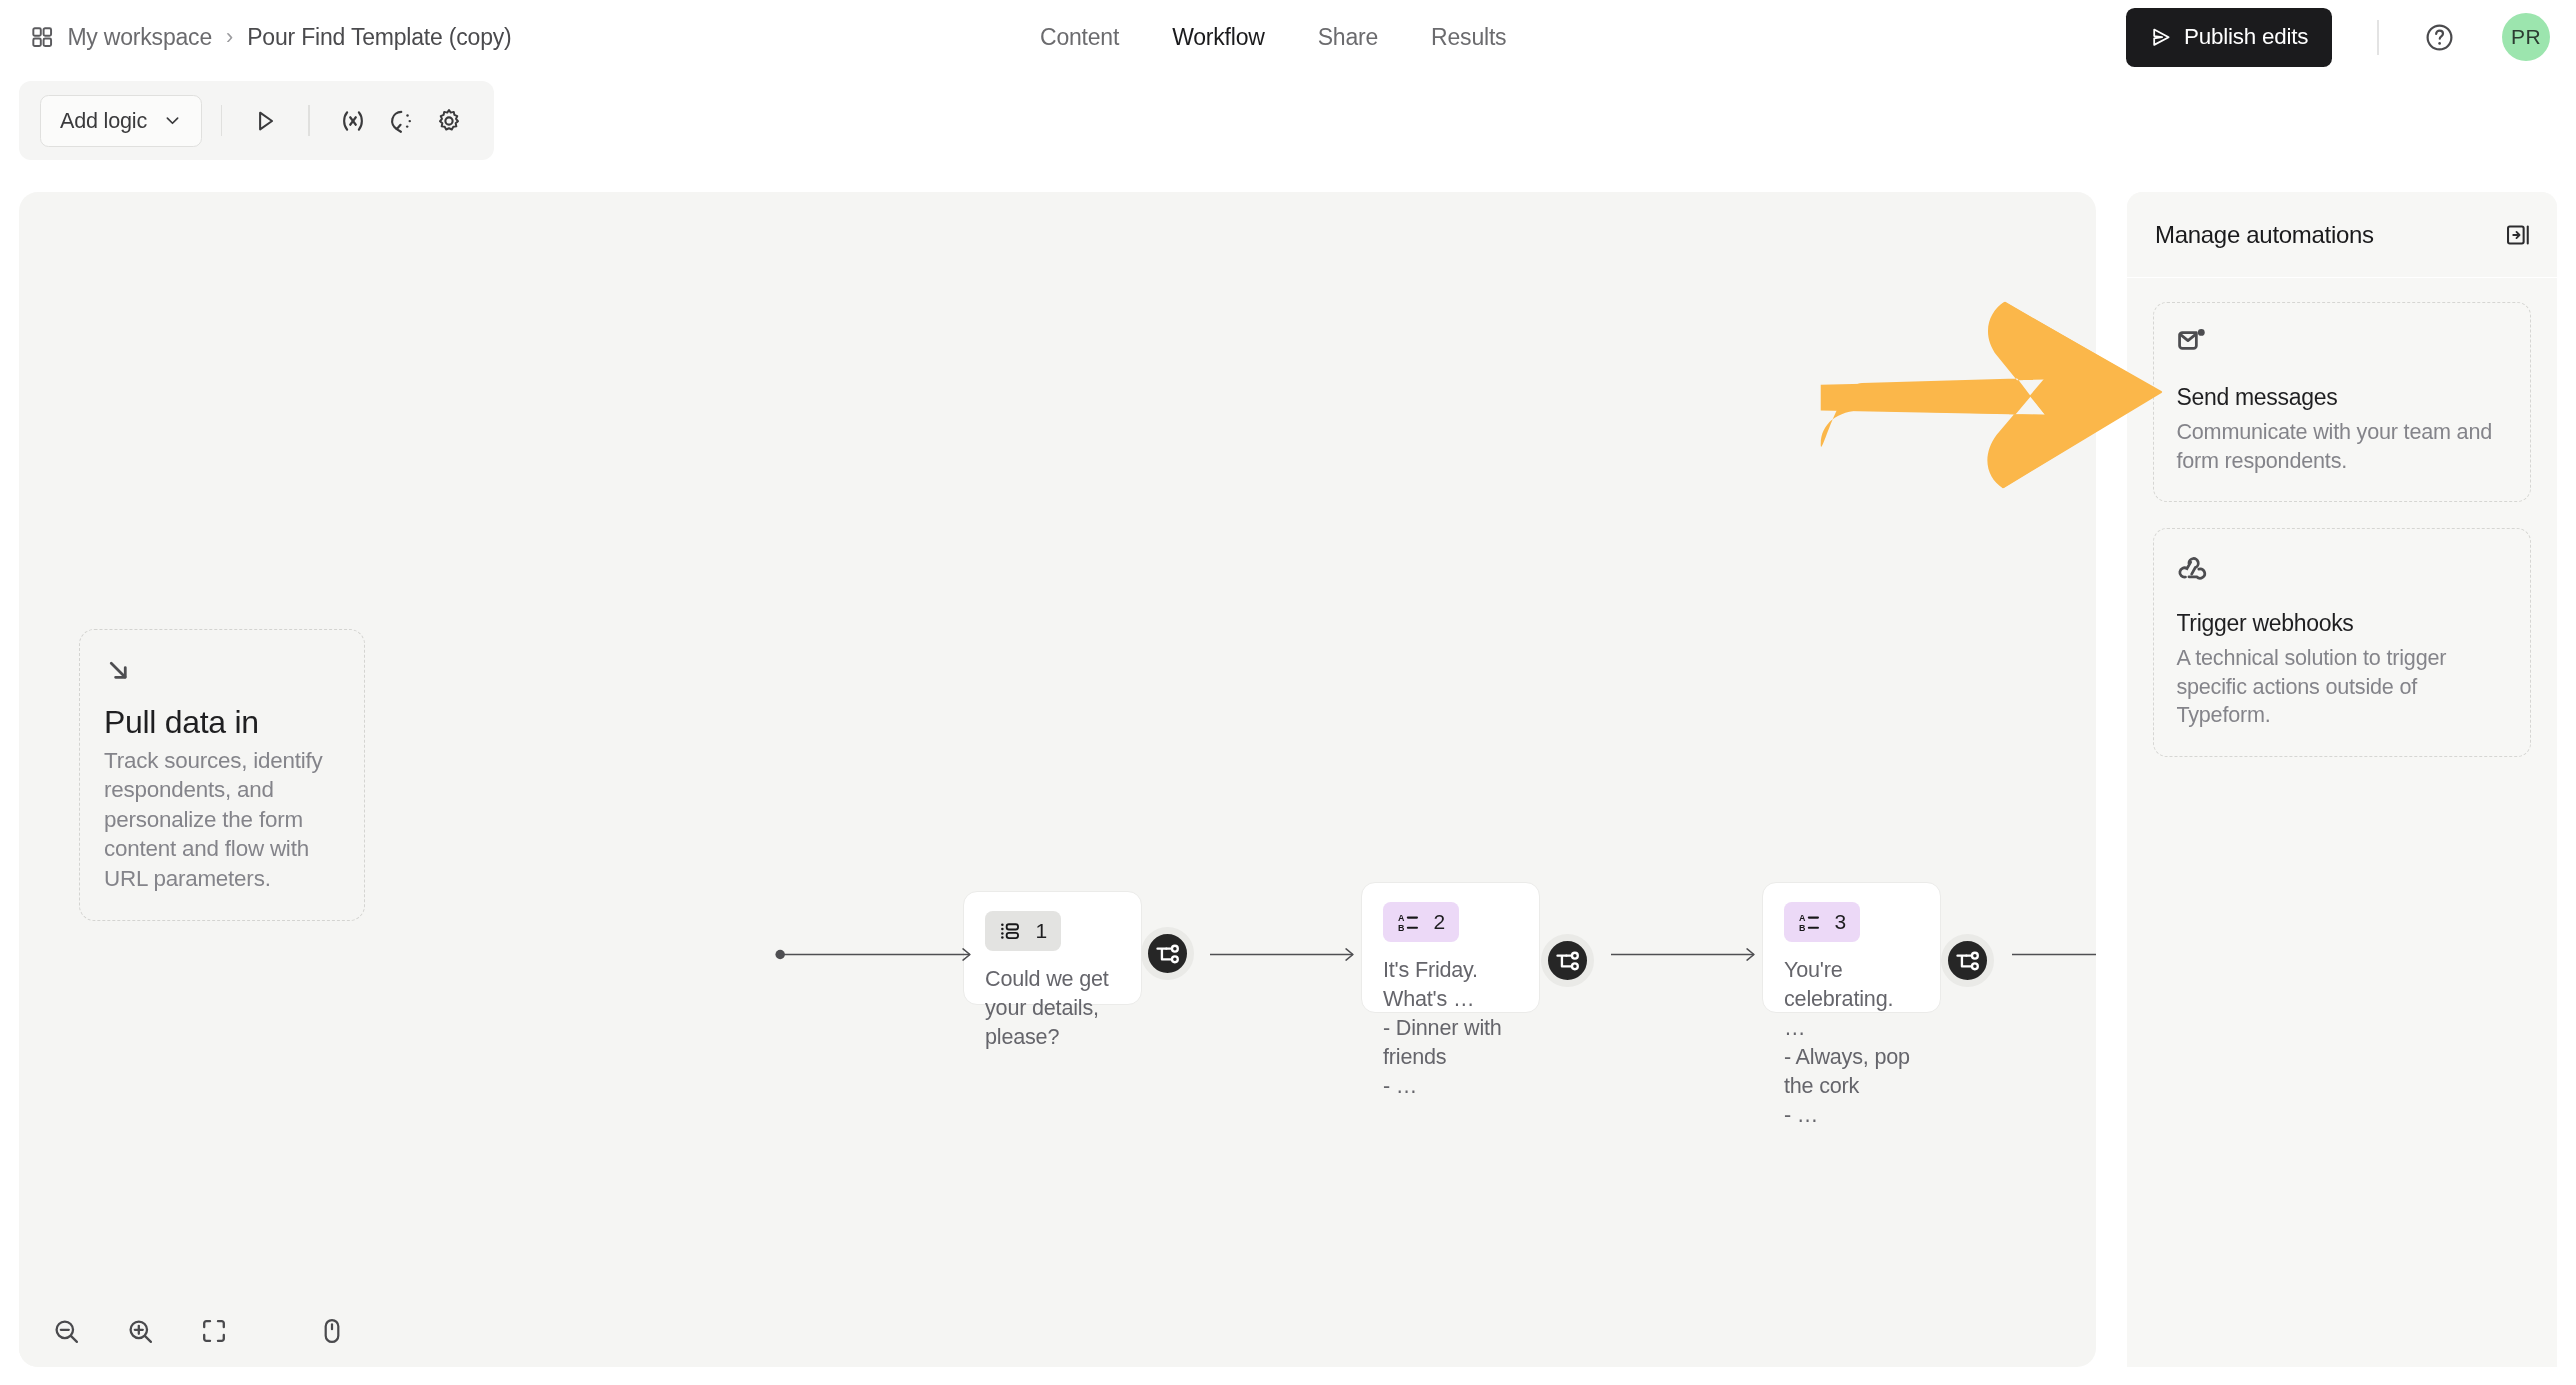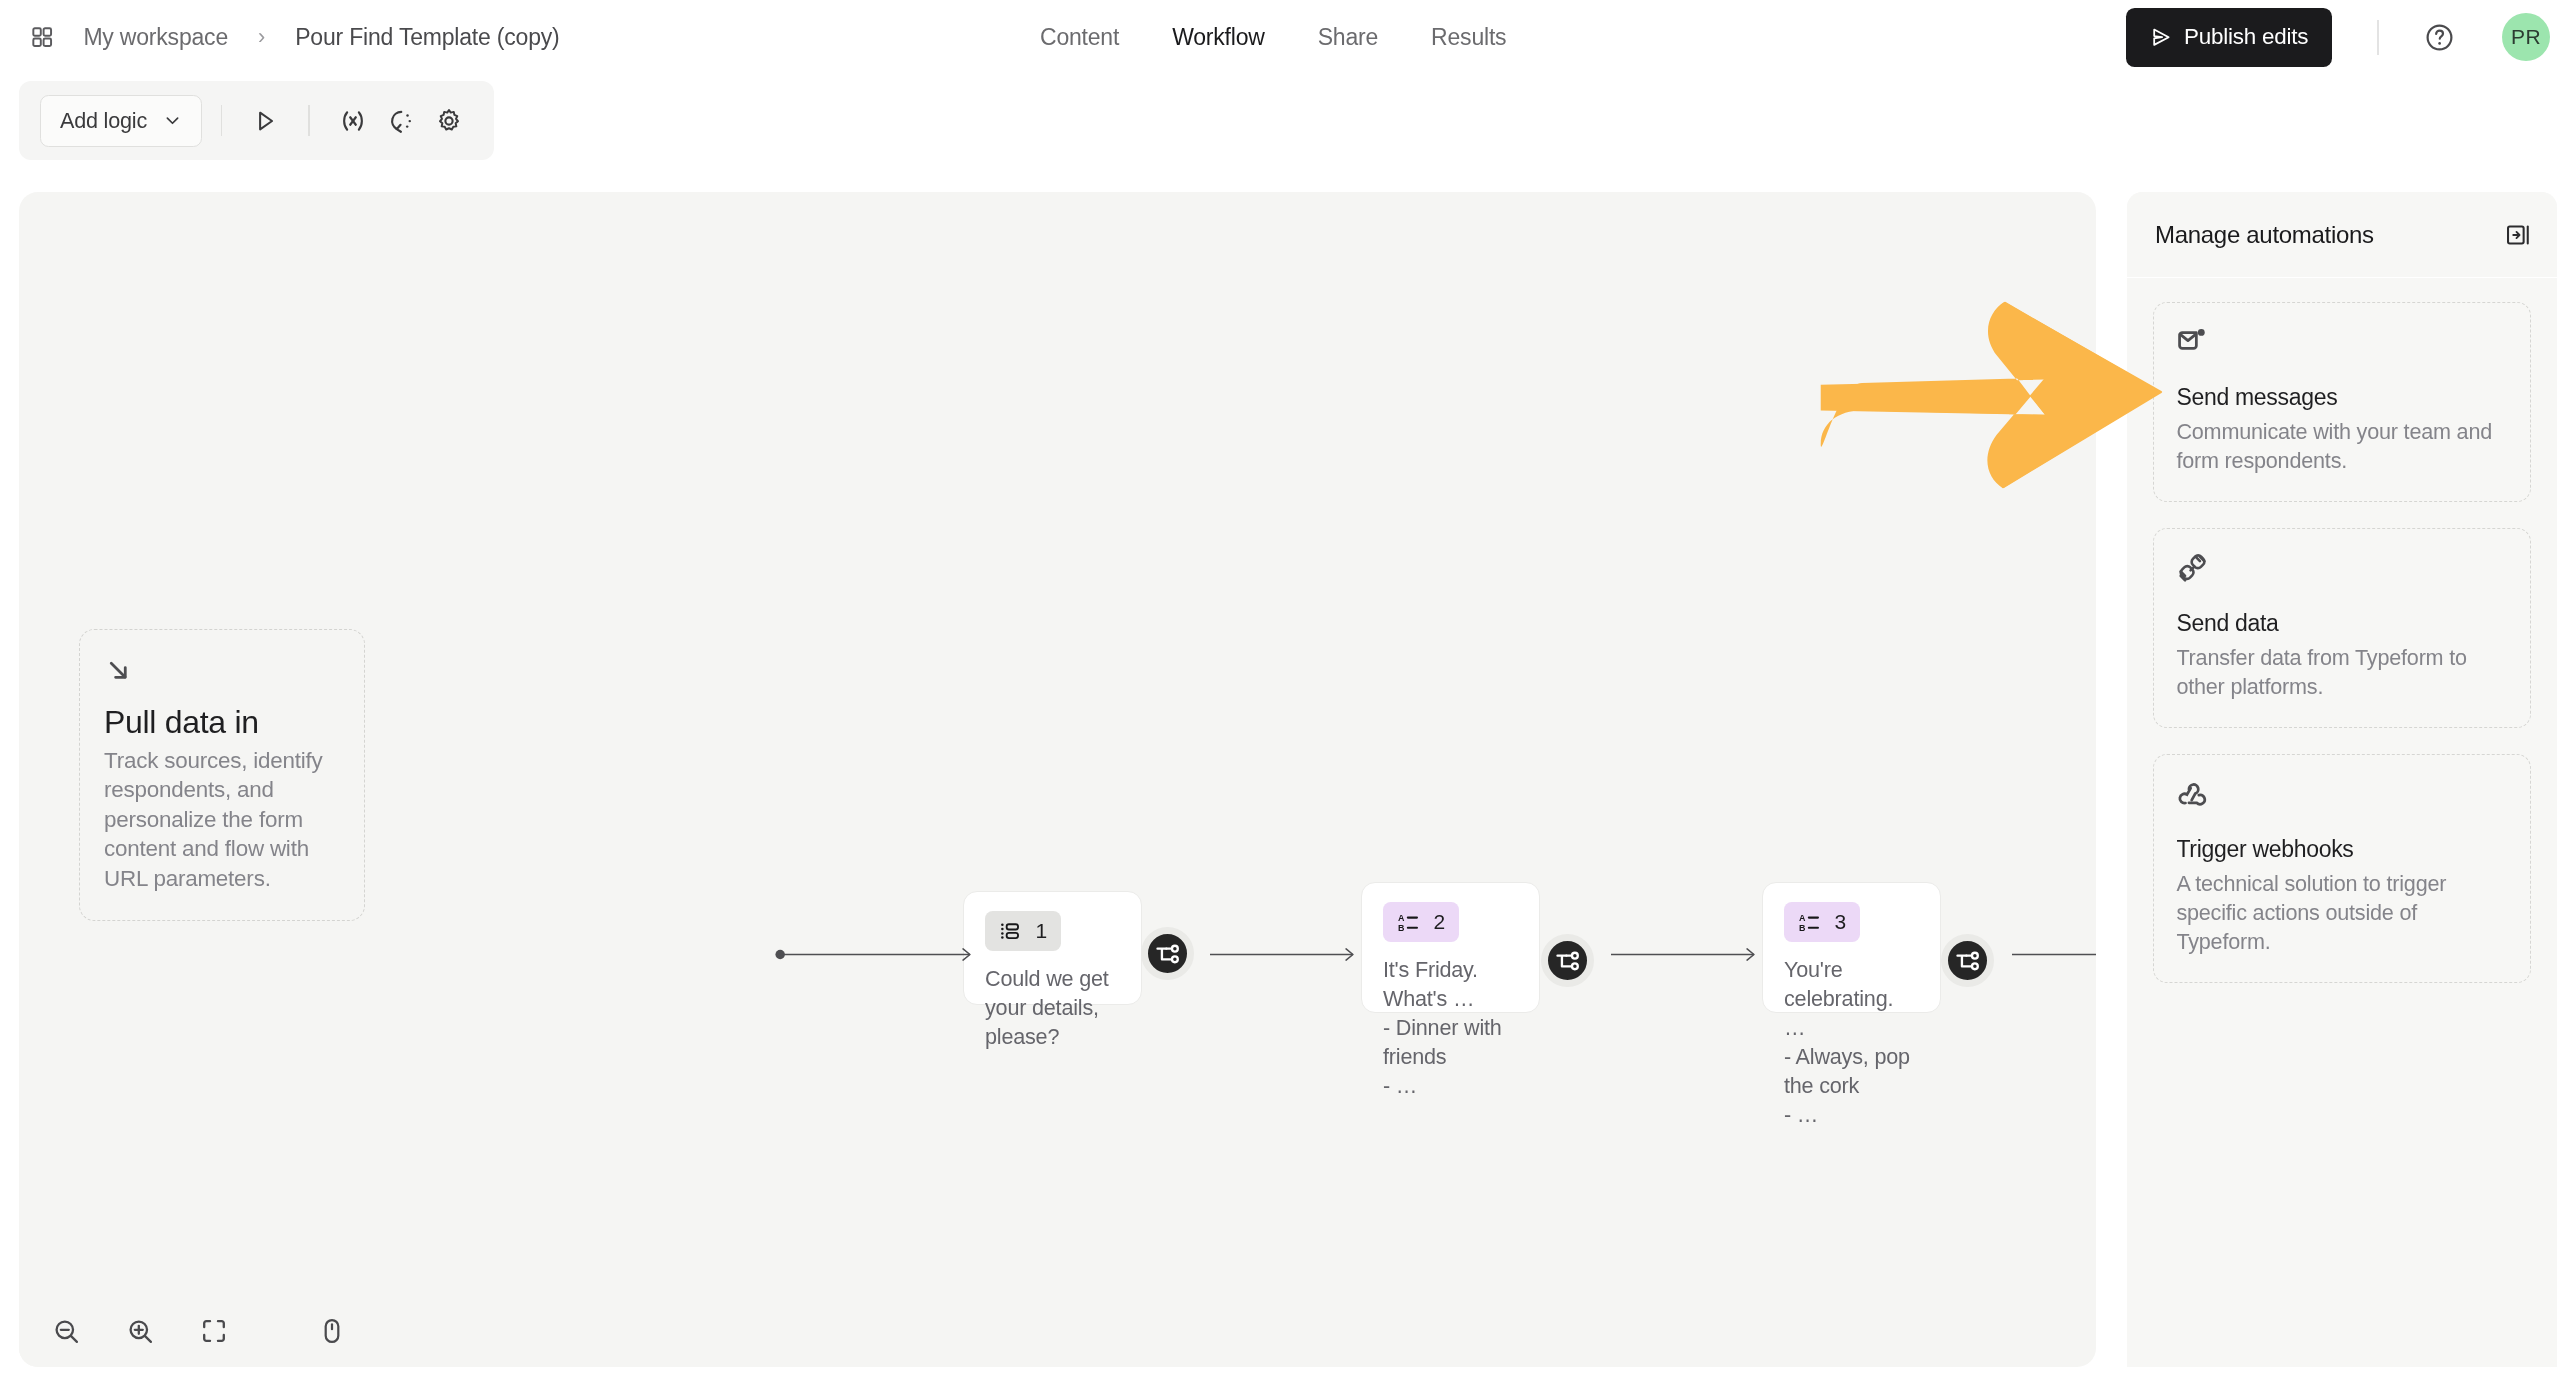--- a/index.html
+++ b/index.html
@@ -22,21 +22,21 @@
     background: #ffffff;
     display: flex;
     align-items: center;
   }
 
   .breadcrumb {
     position: absolute;
     left: 31px;
     display: flex;
     align-items: center;
-    gap: 30px;
+    gap: 14px;
   }
   .grid-icon { display: flex; align-items: center; }
   .crumb-workspace {
     font-size: 23px;
     color: #6b6b6e;
     letter-spacing: -0.2px;
   }
   .crumb-sep {
     font-size: 21.6px;
     color: #9b9b9e;
@@ -558,33 +558,20 @@
         <svg width="33" height="33" viewBox="0 0 24 24" fill="none">
           <path d="M2.6 7.6a2 2 0 0 1 2-2h10.2v9.4a2 2 0 0 1-2 2H4.6a2 2 0 0 1-2-2z" stroke="#4d4d50" stroke-width="2" stroke-linejoin="round"></path>
           <path d="M2.9 6.6 L8.7 11.4 L14.5 6.6" stroke="#4d4d50" stroke-width="2" stroke-linecap="round" stroke-linejoin="round"></path>
           <circle cx="18.4" cy="5.4" r="2.5" fill="#4d4d50"></circle>
         </svg>
       </span>
       <div class="auto-title">Send messages</div>
       <div class="auto-desc">Communicate with your team and form respondents.</div>
     </div>
 
-    <div class="auto-card">
-      <span class="auto-icon">
-        <svg width="33" height="33" viewBox="0 0 24 24" fill="none">
-          <path d="M14.2 3.4 L17.4 6.6 M17.4 3.4 L20.6 6.6" stroke="#4d4d50" stroke-width="1.9" stroke-linecap="round"></path>
-          <path d="M12.3 9.4 a3.1 3.1 0 0 1 0-4.4 l1.6-1.6 a3.1 3.1 0 0 1 4.4 0 l1.4 1.4 a3.1 3.1 0 0 1 0 4.4 l-1.6 1.6 a3.1 3.1 0 0 1-4.4 0z" stroke="#4d4d50" stroke-width="1.9" stroke-linejoin="round"></path>
-          <path d="M4.4 17.2 a3.1 3.1 0 0 1 0-4.4 l1.6-1.6 a3.1 3.1 0 0 1 4.4 0 l1.4 1.4 a3.1 3.1 0 0 1 0 4.4 l-1.6 1.6 a3.1 3.1 0 0 1-4.4 0z" stroke="#4d4d50" stroke-width="1.9" stroke-linejoin="round"></path>
-          <path d="M3.4 14.2 L6.6 17.4 M3.4 17.4 L6.6 20.6" stroke="#4d4d50" stroke-width="1.9" stroke-linecap="round"></path>
-          <line x1="10.6" y1="13.4" x2="13.4" y2="10.6" stroke="#4d4d50" stroke-width="1.9" stroke-linecap="round"></line>
-        </svg>
-      </span>
-      <div class="auto-title">Send data</div>
-      <div class="auto-desc">Transfer data from Typeform to other platforms.</div>
-    </div>
 
     <div class="auto-card">
       <span class="auto-icon">
         <svg width="33" height="33" viewBox="0 0 24 24" fill="none">
           <path d="M9.4 8.1a3.4 3.4 0 1 1 4.6 3.2l-2.6 4.8" stroke="#4d4d50" stroke-width="2" stroke-linecap="round"></path>
           <path d="M16.6 12.4a3.4 3.4 0 1 1-1.6 5.6H9.4" stroke="#4d4d50" stroke-width="2" stroke-linecap="round"></path>
           <path d="M6.9 18.2a3.4 3.4 0 1 1 1.1-6.2l2.7-4.6" stroke="#4d4d50" stroke-width="2" stroke-linecap="round"></path>
         </svg>
       </span>
       <div class="auto-title">Trigger webhooks</div>

